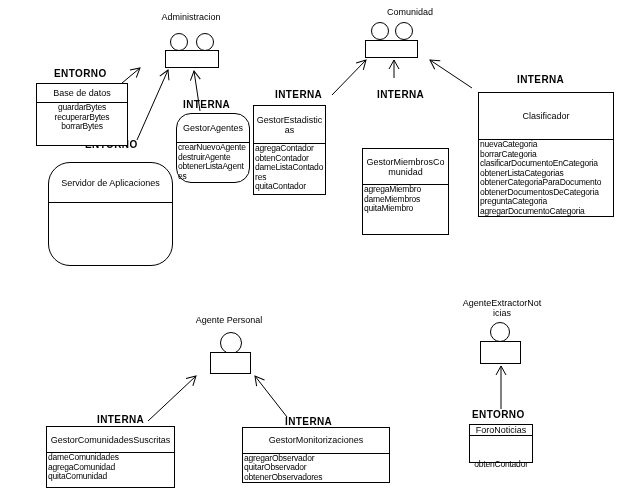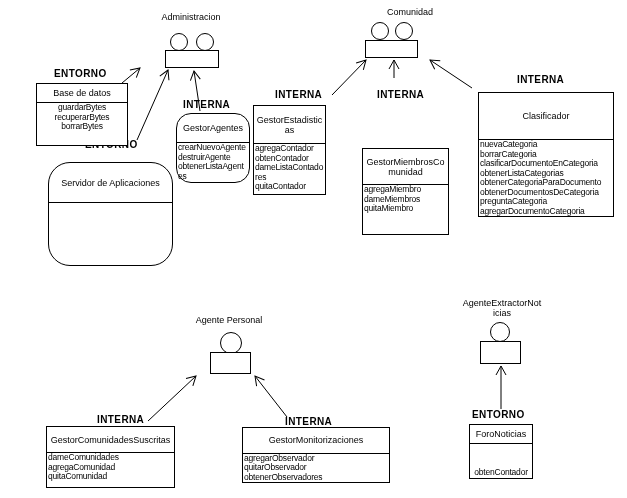--- a/index.html
+++ b/index.html
@@ -103,21 +103,21 @@
 quitaComunidad</div>
   </div>
 
   <div class="uml-class" style="left:242px;top:427px;width:148px;height:56px;">
     <div class="uml-title" style="height:26px;">GestorMonitorizaciones</div>
     <div class="uml-methods">agregarObservador
 quitarObservador
 obtenerObservadores</div>
   </div>
 
-  <div class="uml-class" style="left:469px;top:424px;width:64px;height:55px;gap:24px;">
+  <div class="uml-class" style="left:469px;top:424px;width:64px;height:39px;gap:24px;">
     <div class="uml-title" style="height:19px;">ForoNoticias</div>
     <div class="uml-methods centered vcenter">obtenContador</div>
   </div>
 
   <svg id="arrows" width="627" height="498" viewBox="0 0 627 498">
     <defs>
       <marker id="openarrow" viewBox="-10 -6 12 12" markerWidth="12" markerHeight="12" refX="0" refY="0" orient="auto" markerUnits="userSpaceOnUse">
         <path d="M-9,-5 L0,0 L-9,5" fill="none" stroke="#000" stroke-width="1"></path>
       </marker>
     </defs>

